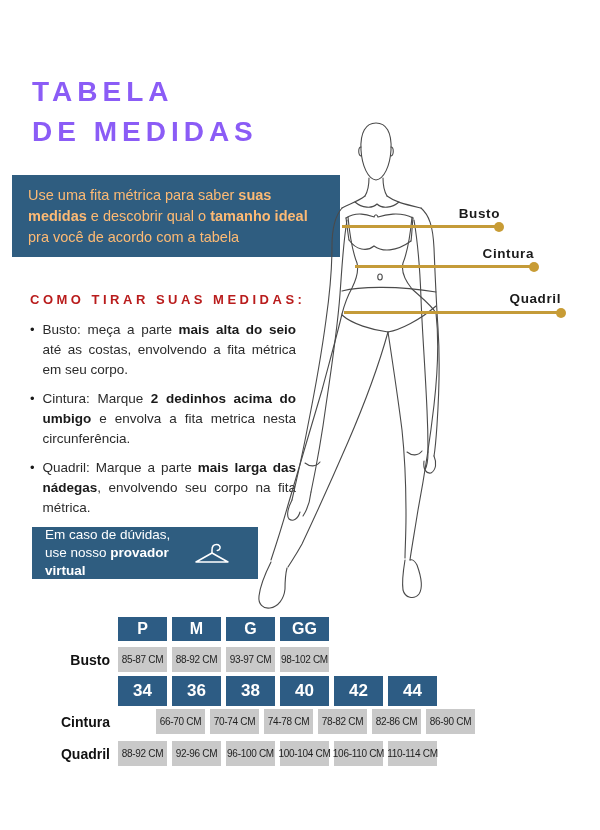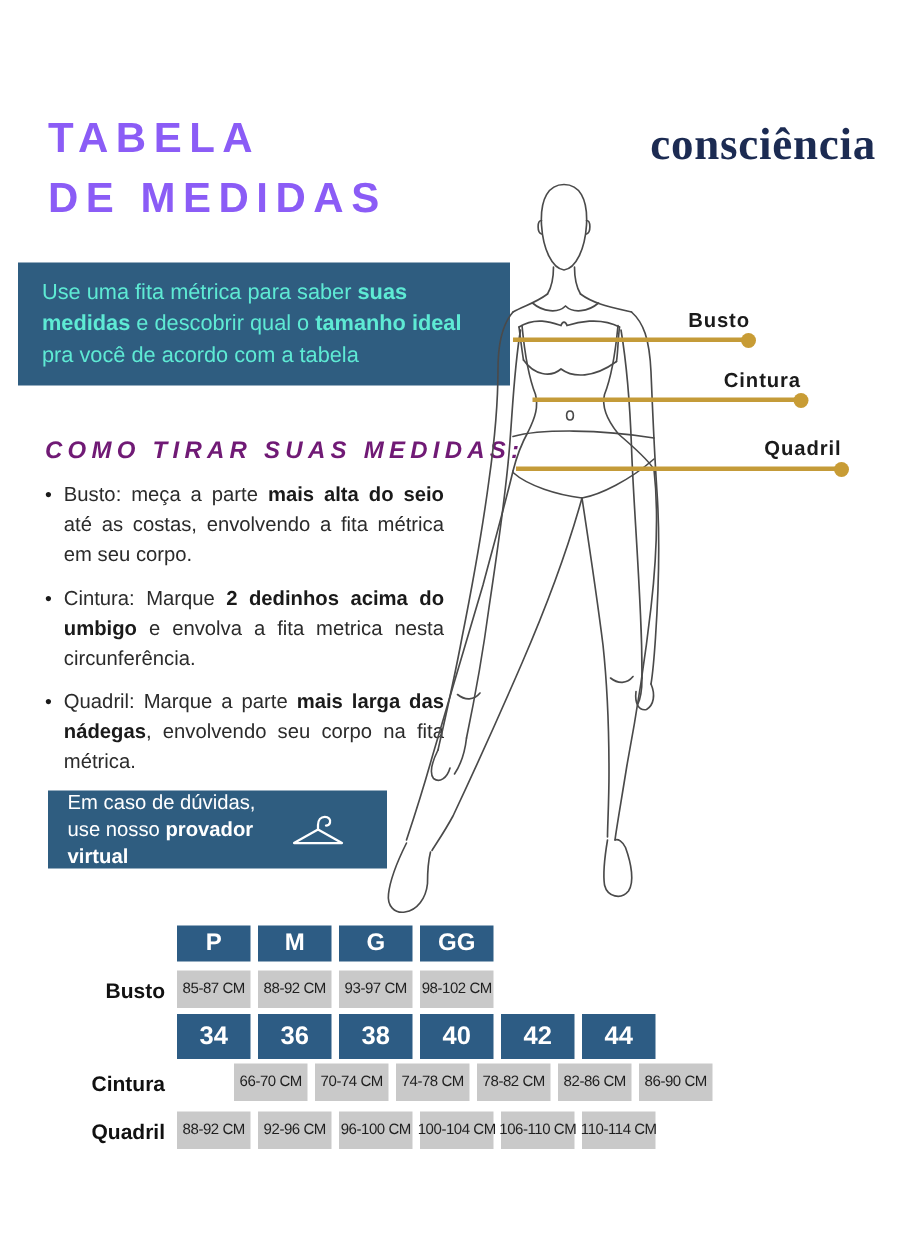--- a/index.html
+++ b/index.html
@@ -14,28 +14,28 @@
     color:#8b5cf6;
   }
   .brand{
     position:absolute;right:16px;top:80px;
     font-family:"Liberation Serif", serif;font-weight:700;font-size:30px;
     color:#1c2b52;letter-spacing:0.5px;
   }
   
   .intro-box{
     position:absolute;left:12px;top:175px;width:328px;height:82px;box-sizing:border-box;
-    background:#2f5d80;color:#5eead4;padding:10px 16px;
+    background:#2f5d80;color:#fdba74;padding:10px 16px;
     font-size:14.5px;line-height:21px;
   }
   .intro-box b{font-weight:700;}
   
   .how-heading{
     position:absolute;left:30px;top:292px;
-    font-size:16px;font-weight:700;letter-spacing:3.5px;color:#701a75;font-style:italic;
+    font-size:13px;font-weight:700;letter-spacing:3.5px;color:#b91c1c;
   }
   .bullets{position:absolute;left:30px;top:320px;width:266px;}
   .bullet-item{display:flex;gap:8px;margin-bottom:9px;}
   .bullet-dot{font-size:13px;line-height:20px;color:#1a1a1a;}
   .bullet-text{flex:1;font-size:13.5px;line-height:20px;text-align:justify;color:#2b2b2b;margin:0;}
   .bullet-text b{font-weight:700;color:#1a1a1a;}
   
   .help-box{
     position:absolute;left:32px;top:527px;width:226px;height:52px;box-sizing:border-box;
     background:#2f5d80;color:#ffffff;padding:8px 28px 8px 13px;
@@ -75,21 +75,20 @@
 </style>
 </head>
 <body>
 
 <div id="canvas">
 
   <div class="title">
     <div>TABELA</div>
     <div>DE MEDIDAS</div>
   </div>
-  <div class="brand">consciência</div>
 
   <div class="intro-box">
     <span>Use uma fita métrica para saber </span><b>suas medidas</b><span> e descobrir qual o </span><b>tamanho ideal</b><span> pra você de acordo com a tabela</span>
   </div>
 
   <div class="how-heading">COMO TIRAR SUAS MEDIDAS:</div>
 
   <div class="bullets">
     <div class="bullet-item">
       <span class="bullet-dot">•</span>

